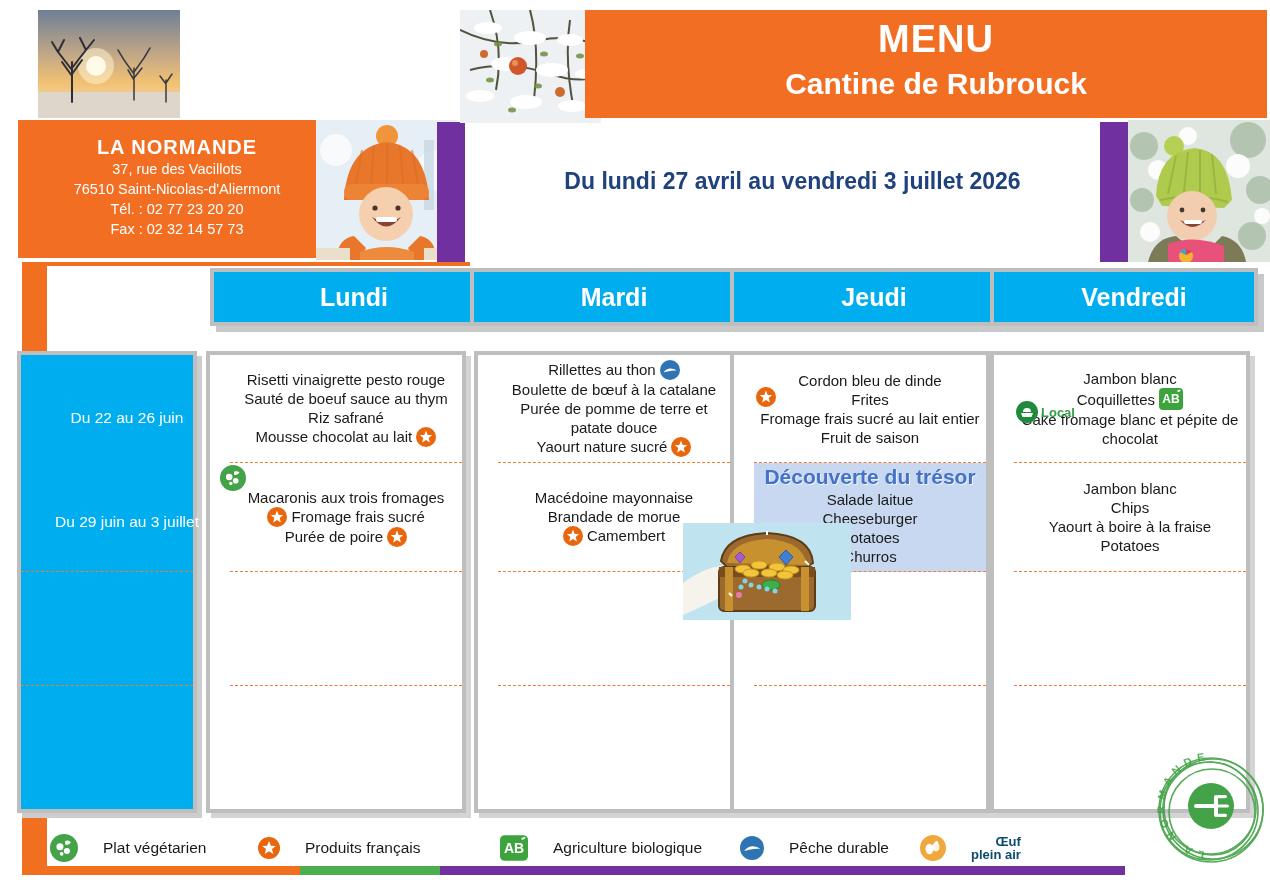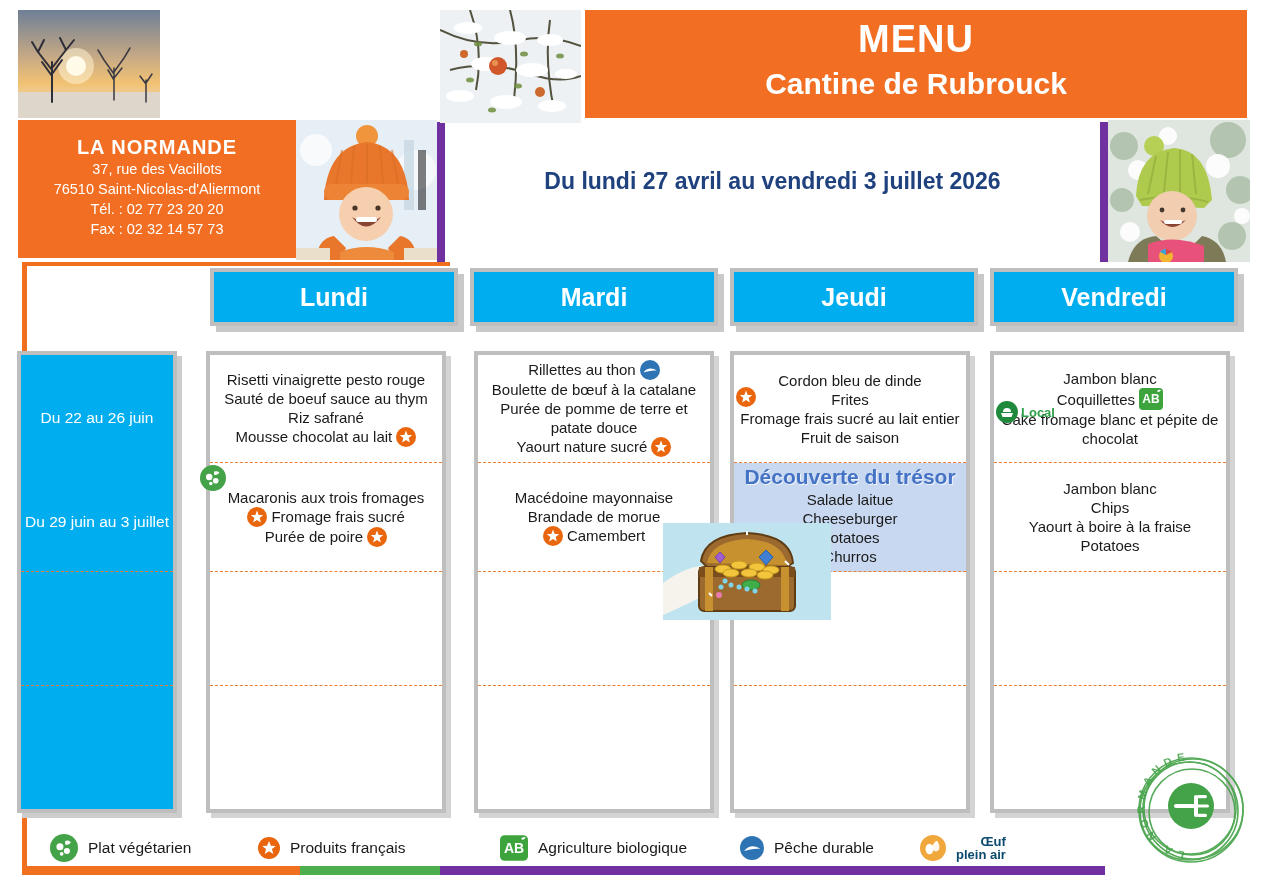--- a/index.html
+++ b/index.html
@@ -1,19 +1,19 @@
 <!DOCTYPE html>
 <html><head>
 <meta charset="utf-8">
 <style>
   html,body{margin:0;padding:0;background:#ffffff;}
   body{font-family:"Liberation Sans", sans-serif;}
   #page{position:relative;width:1270px;height:882px;background:#fff;overflow:hidden;}
 
-  .abs{position:absolute;}
+  .abs{position:absolute;padding-left:20px;}
 
   
   .photo{overflow:hidden;}
   .org-box{left:18px;top:120px;width:278px;height:138px;background:#F26E22;color:#fff;text-align:center;}
   .org-name{font-size:20px;font-weight:bold;letter-spacing:1px;margin-top:16px;}
   .org-line{font-size:14.5px;line-height:20px;}
   .org-line:first-of-type{margin-top:8px;}
 
   .banner{left:585px;top:10px;width:662px;height:108px;background:#F26E22;color:#fff;text-align:center;}
   .banner-title{font-size:38px;font-weight:bold;margin-top:8px;letter-spacing:1px;}
@@ -54,21 +54,21 @@
   
   .ic{display:inline-block;vertical-align:-5px;}
   .ic svg{display:block;}
   .ic-local-wrap{display:flex;align-items:center;gap:3px;font-weight:bold;color:#2FA048;font-size:13px;}
   .egg-text{color:#0c4a6e;font-weight:bold;font-size:13px;line-height:13px;text-align:right;}
 
   
   .treasure{left:663px;top:523px;width:168px;height:97px;z-index:4;}
 
   
-  .legend-item{position:absolute;top:832px;height:32px;display:flex;align-items:center;gap:10px;
+  .legend-item{position:absolute;top:832px;height:32px;display:flex;align-items:center;gap:25px;
     font-size:15.5px;color:#1a1a1a;}
 
   
   .bar{top:866px;height:9px;}
   .bar-orange{left:22px;width:278px;background:#F07020;}
   .bar-green{left:300px;width:140px;background:#4CAE4C;}
   .bar-purple{left:440px;width:665px;background:#7030A0;}
 
   
   .logo{left:1126px;top:748px;width:130px;height:130px;z-index:6;}

